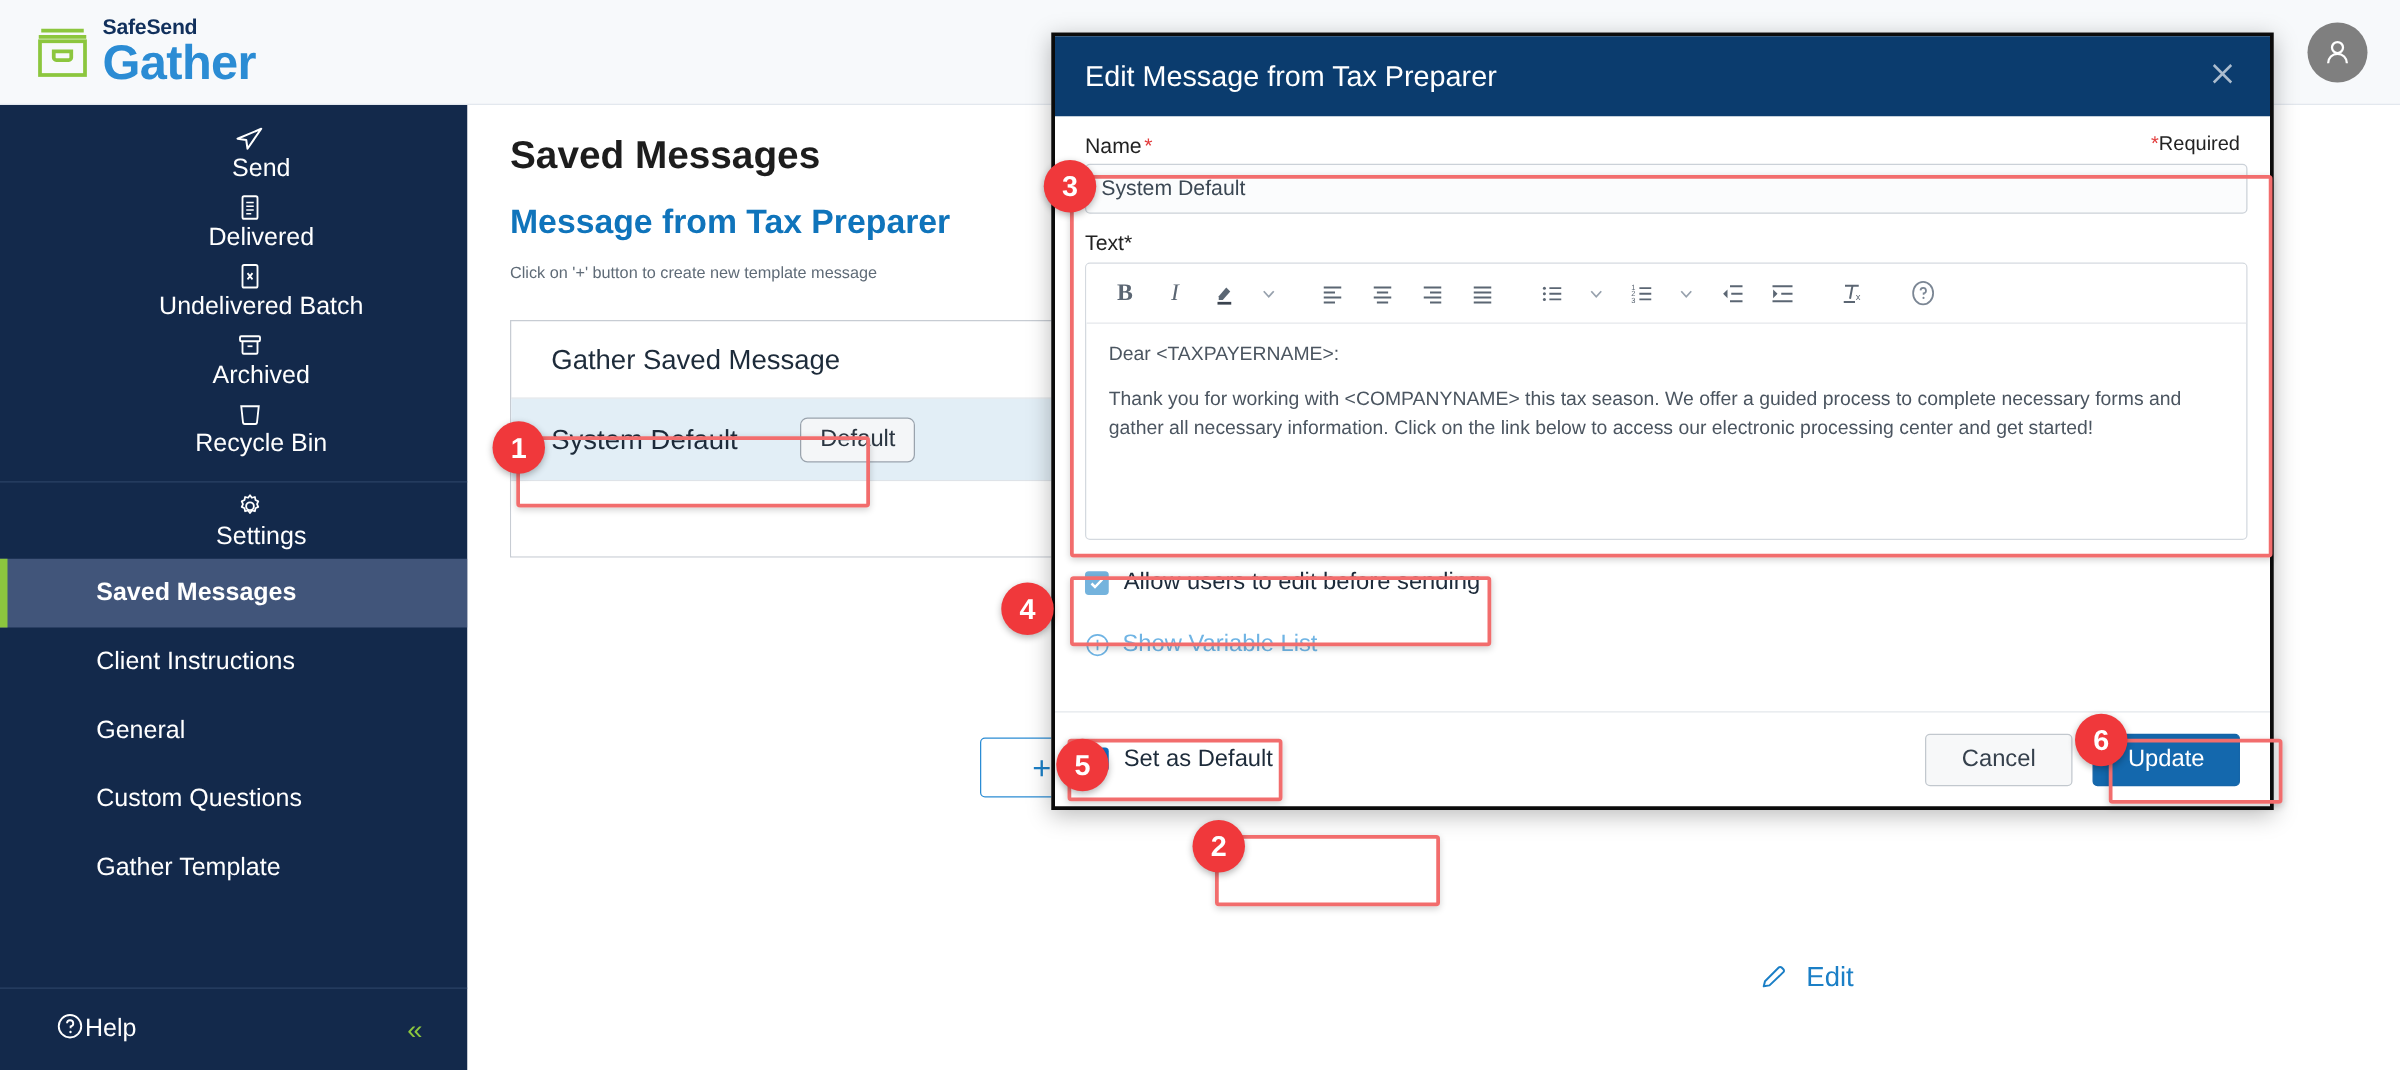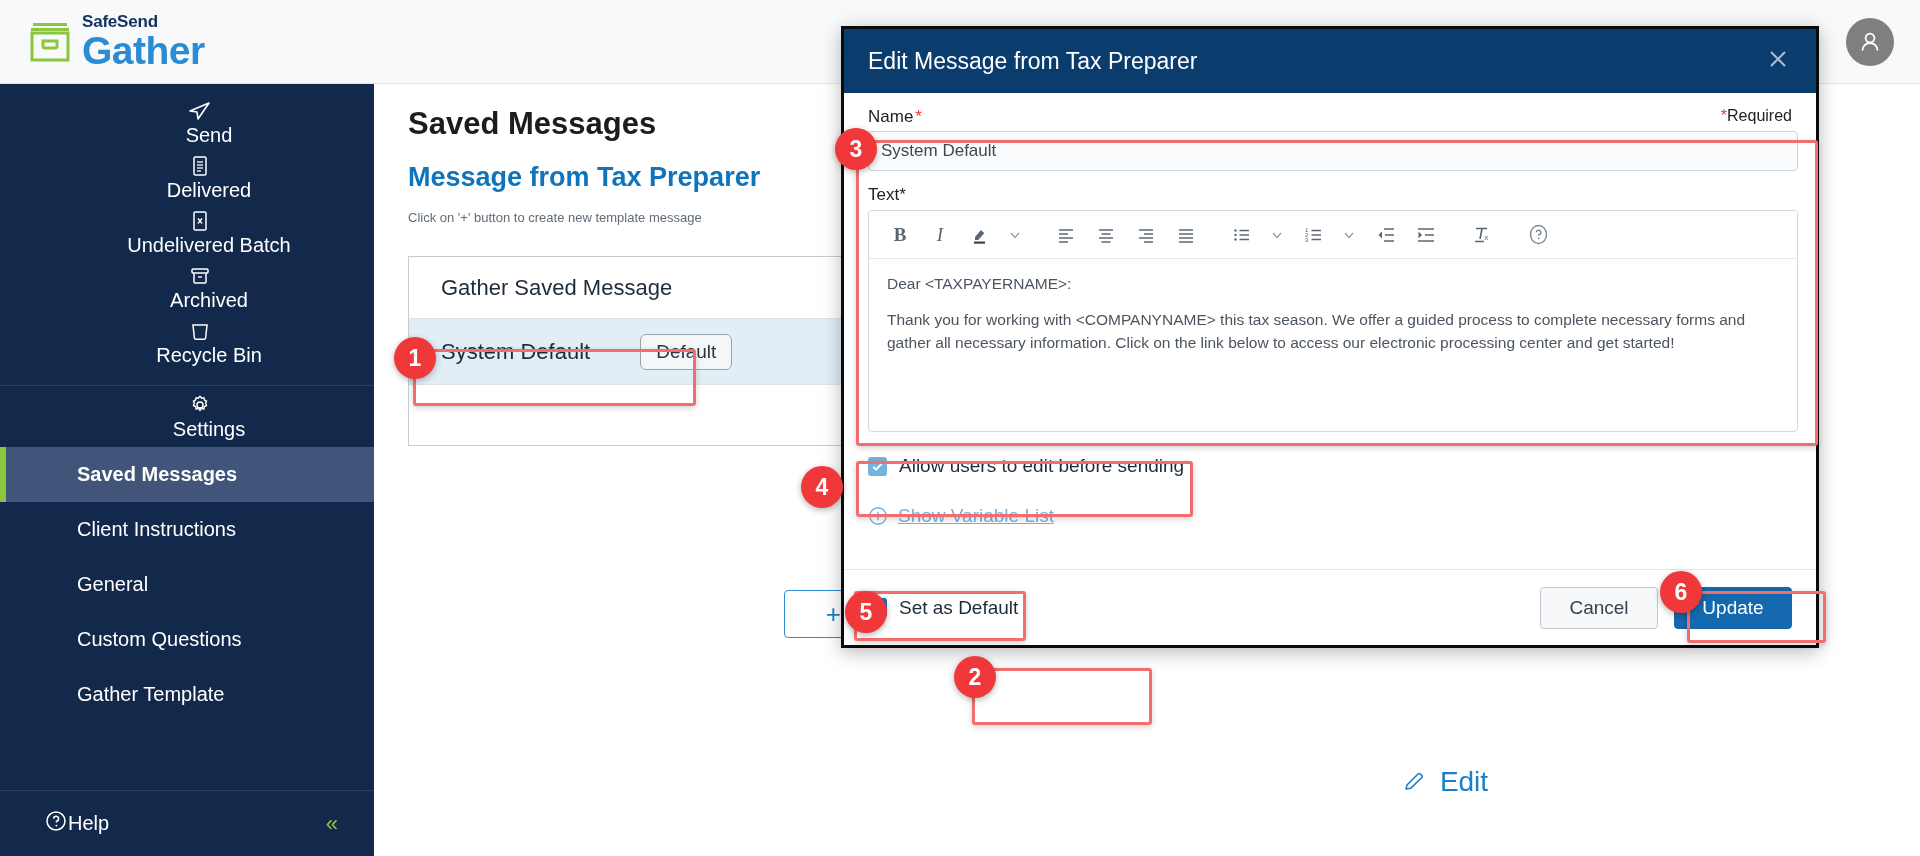--- a/index.html
+++ b/index.html
@@ -124,21 +124,21 @@
     color: #1b7fc6; font-size: 22px;
     display: flex; align-items: center; justify-content: center;
     cursor: pointer;
   }
   .add-btn .plus { font-size: 26px; margin-right: 12px; font-weight: 300; }
 
   .edit-btn {
     position: absolute; left: 996px; top: 674px;
     width: 150px; height: 48px;
     background: #fff; border: none;
-    color: #1b7fc6; font-size: 28px;
+    color: #1b7fc6; font-size: 22px;
     display: flex; align-items: center; justify-content: center;
     cursor: pointer;
   }
   .edit-btn .pen { margin-right: 14px; display: flex; }
 
   
   .modal {
     position: absolute; left: 841px; top: 26px;
     width: 978px; height: 622px;
     background: #fff;
@@ -203,21 +203,21 @@
     display: flex; align-items: center; justify-content: center; flex: none;
     cursor: pointer;
   }
   .cb.light { background: #74b3dd; }
   .cb.solid { background: #0f6fc4; }
   .cb svg { display: block; }
 
   .show-var {
     position: absolute; left: 24px; top: 412px;
     display: flex; align-items: center;
-    color: #6fb4e4; font-size: 19px; cursor: pointer; text-decoration: underline;
+    color: #6fb4e4; font-size: 19px; cursor: pointer;
   }
   .show-var .circ { margin-right: 10px; display: flex; }
 
   .modal-footer {
     position: absolute; left: 0; right: 0; bottom: 0; height: 76px;
     border-top: 1px solid #e3e7eb;
     display: flex; align-items: center; padding: 0 24px;
   }
   .set-default-row { display: flex; align-items: center; font-size: 19px; color: #1d2b3a; }
   .footer-btns { margin-left: auto; display: flex; align-items: center; }

